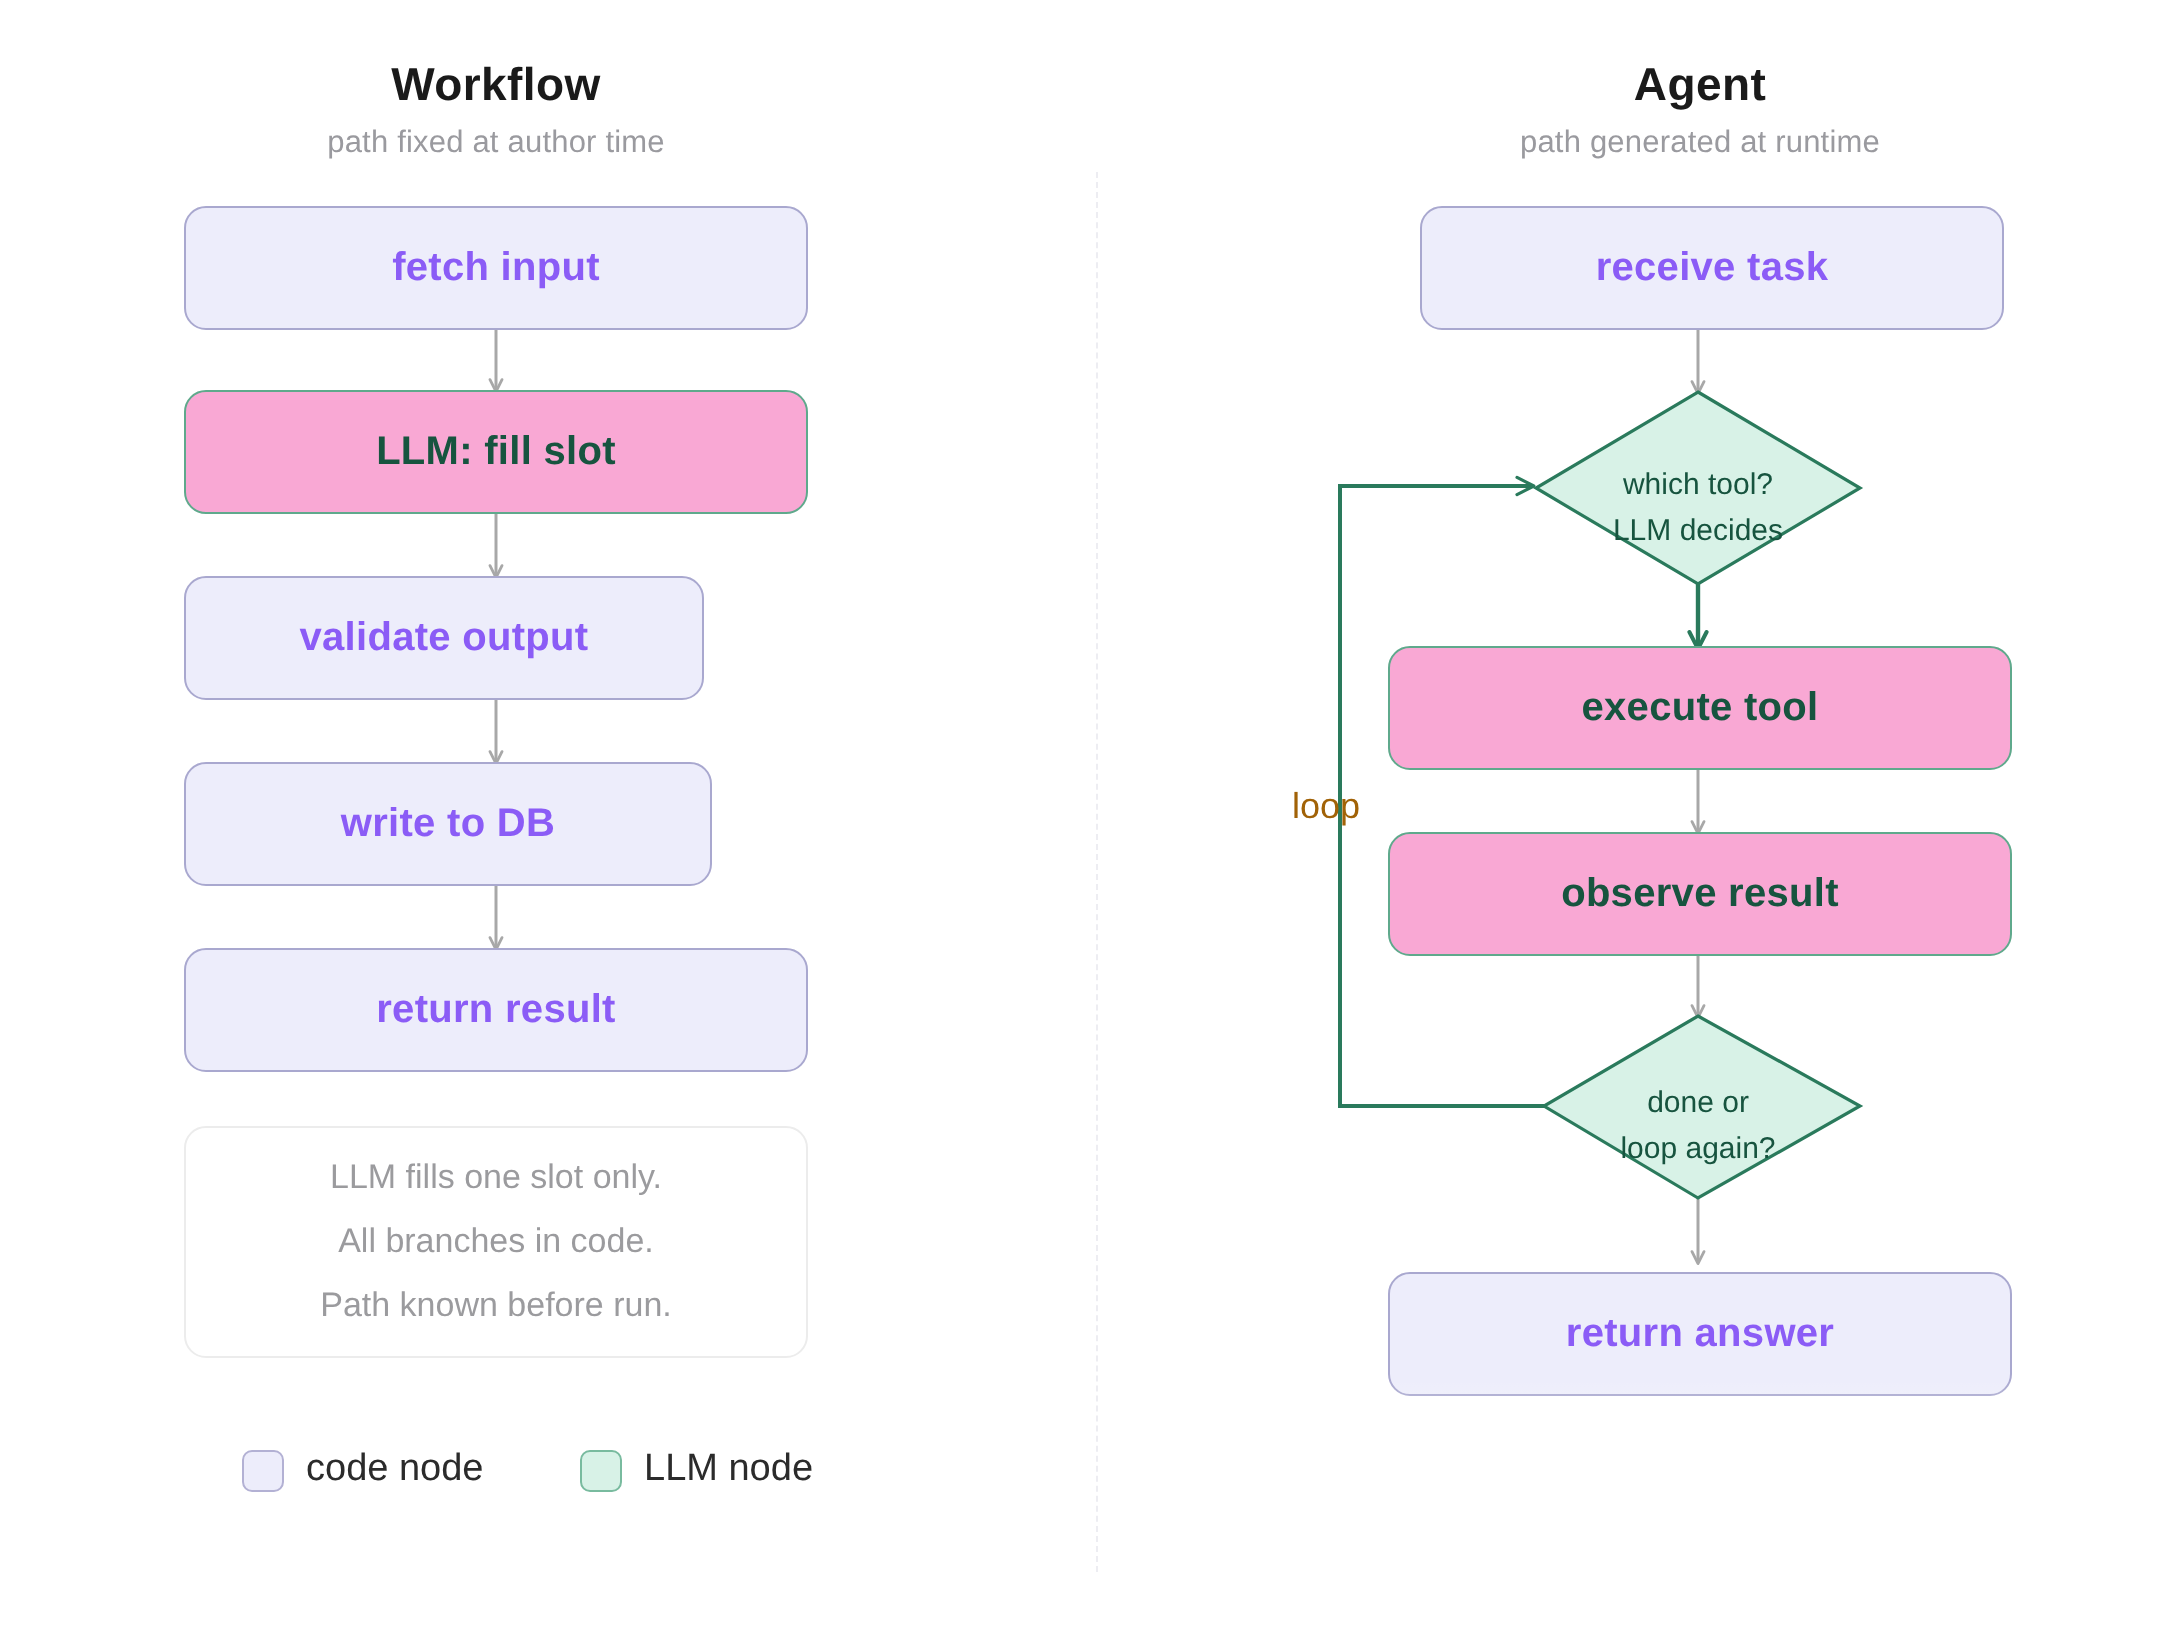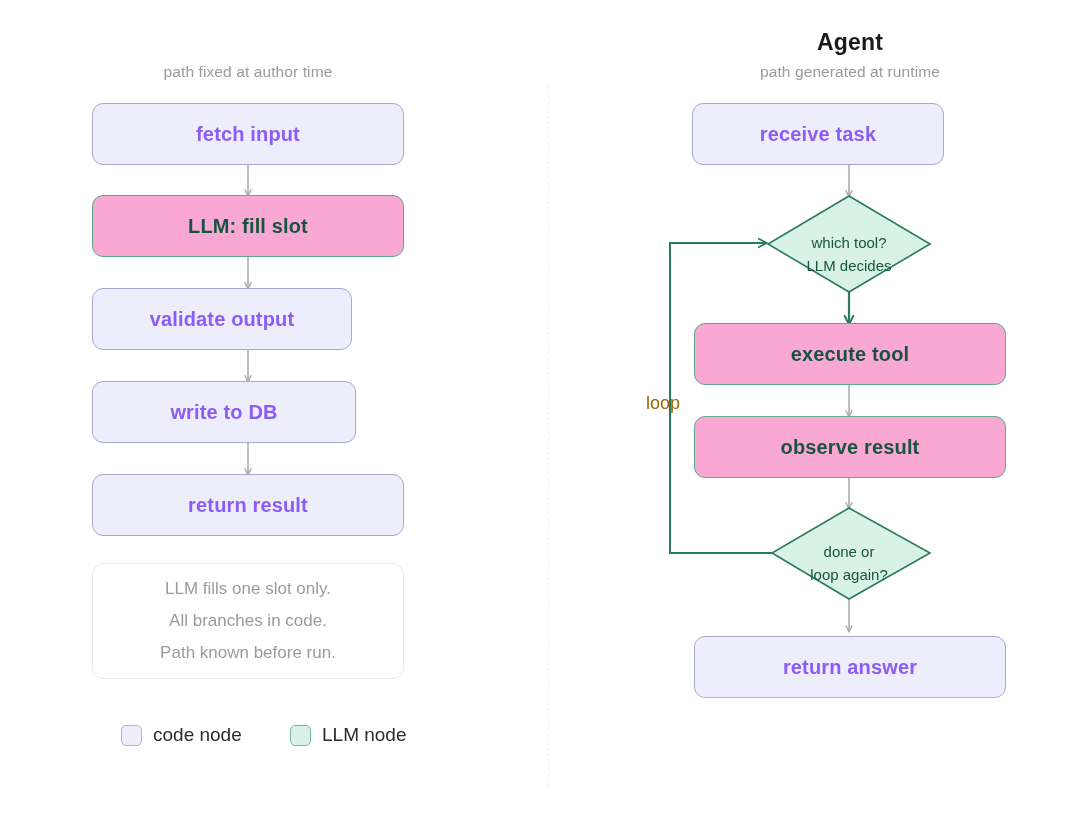--- a/index.html
+++ b/index.html
@@ -181,20 +181,21 @@
     </g>
 
     <line x1="849" y1="292" x2="849" y2="323" stroke="#2a7a5c" stroke-width="2.2" fill="none" marker-end="url(#ah-green)"></line>
 
     <path d="M 772 553 L 670 553 L 670 243 L 766 243" fill="none" stroke="#2a7a5c" stroke-width="2" stroke-linejoin="miter" marker-end="url(#ah-green-thin)"></path>
 
     <polygon points="849,196 930,244 849,292 768,244" fill="#d8f2e7" stroke="#2a7a5c" stroke-width="1.6" stroke-linejoin="miter"></polygon>
     <polygon points="849,508 930,553 849,599 772,553" fill="#d8f2e7" stroke="#2a7a5c" stroke-width="1.6" stroke-linejoin="miter"></polygon>
   </svg>
 
+  <div class="col-title" style="left:92px; top:29px; width:312px;">Workflow</div>
   <div class="col-sub" style="left:92px; top:63px; width:312px;">path fixed at author time</div>
 
   <div class="node code" style="left:92px; top:103px; width:312px; height:62px;">
     <span>fetch input</span>
   </div>
 
   <div class="node llm" style="left:92px; top:195px; width:312px; height:62px;">
     <span>LLM: fill slot</span>
   </div>
 
@@ -221,21 +222,21 @@
     <span>code node</span>
   </div>
   <div class="legend-item" style="left:262px; top:724px;">
     <span class="swatch llm"></span>
     <span>LLM node</span>
   </div>
 
   <div class="col-title" style="left:694px; top:29px; width:312px;">Agent</div>
   <div class="col-sub" style="left:694px; top:63px; width:312px;">path generated at runtime</div>
 
-  <div class="node code" style="left:692px; top:103px; width:252px; height:62px;">
+  <div class="node code" style="left:710px; top:103px; width:292px; height:62px;">
     <span>receive task</span>
   </div>
 
   <div class="diamond-label" style="left:769px; top:231px; width:160px;">
     <div>which tool?</div>
     <div>LLM decides</div>
   </div>
 
   <div class="node llm" style="left:694px; top:323px; width:312px; height:62px;">
     <span>execute tool</span>

